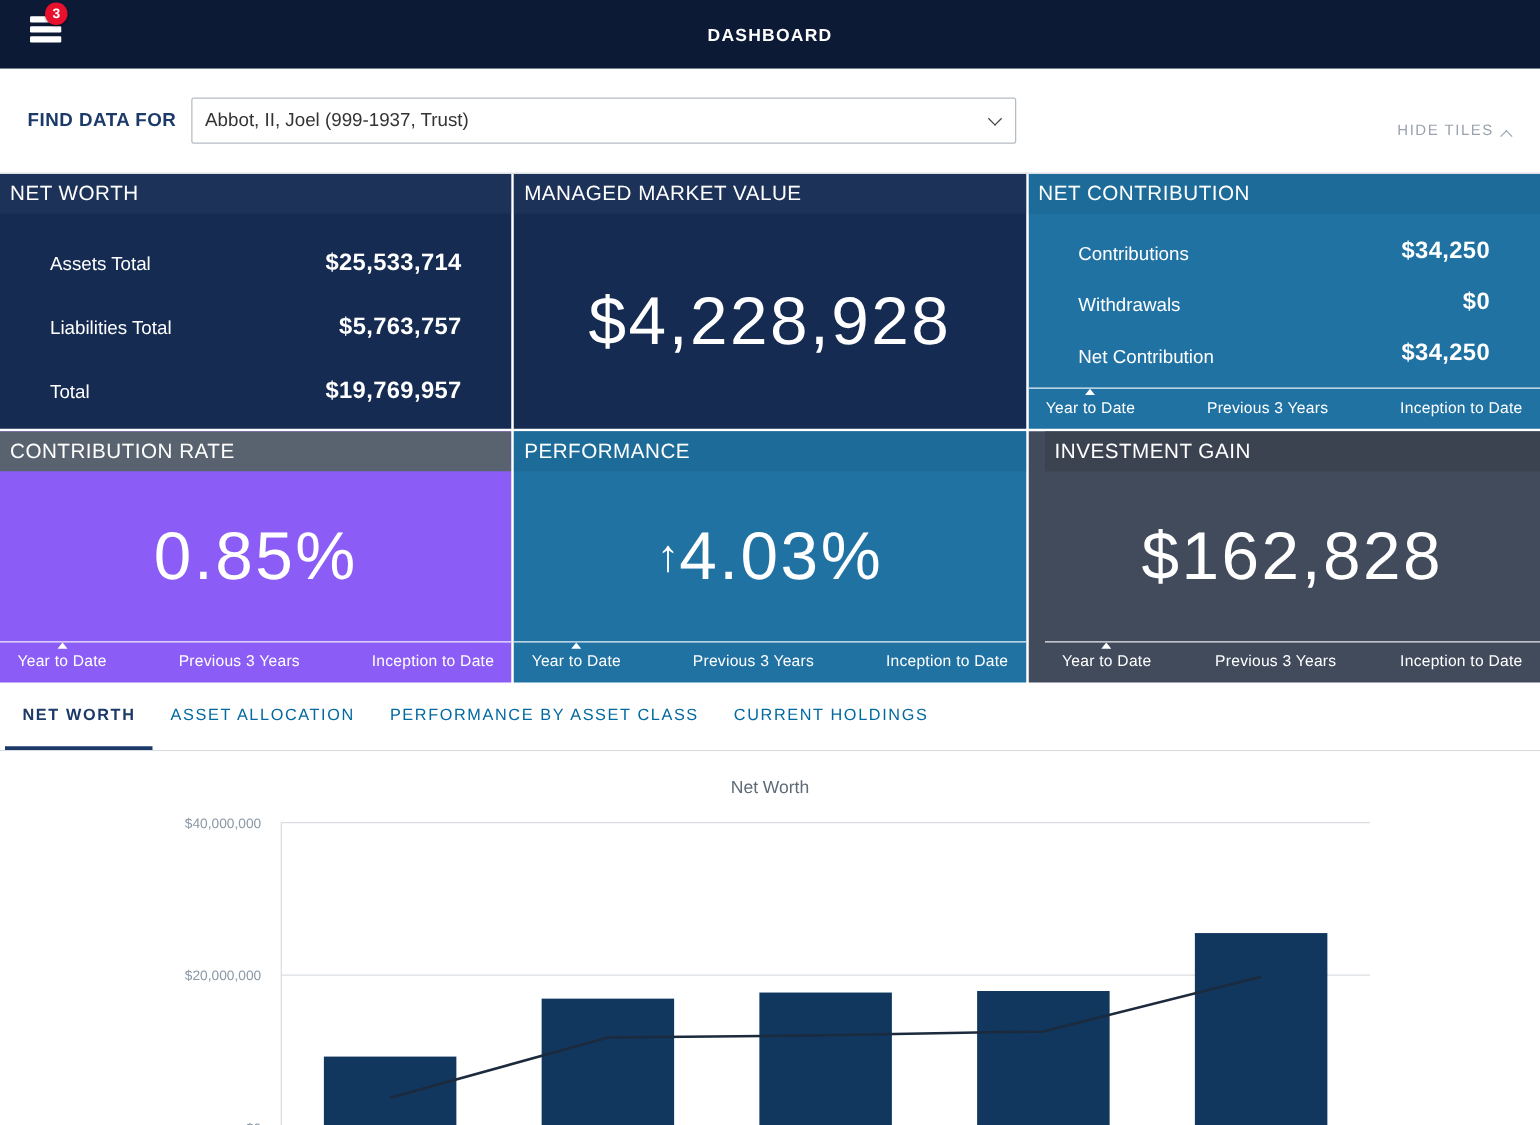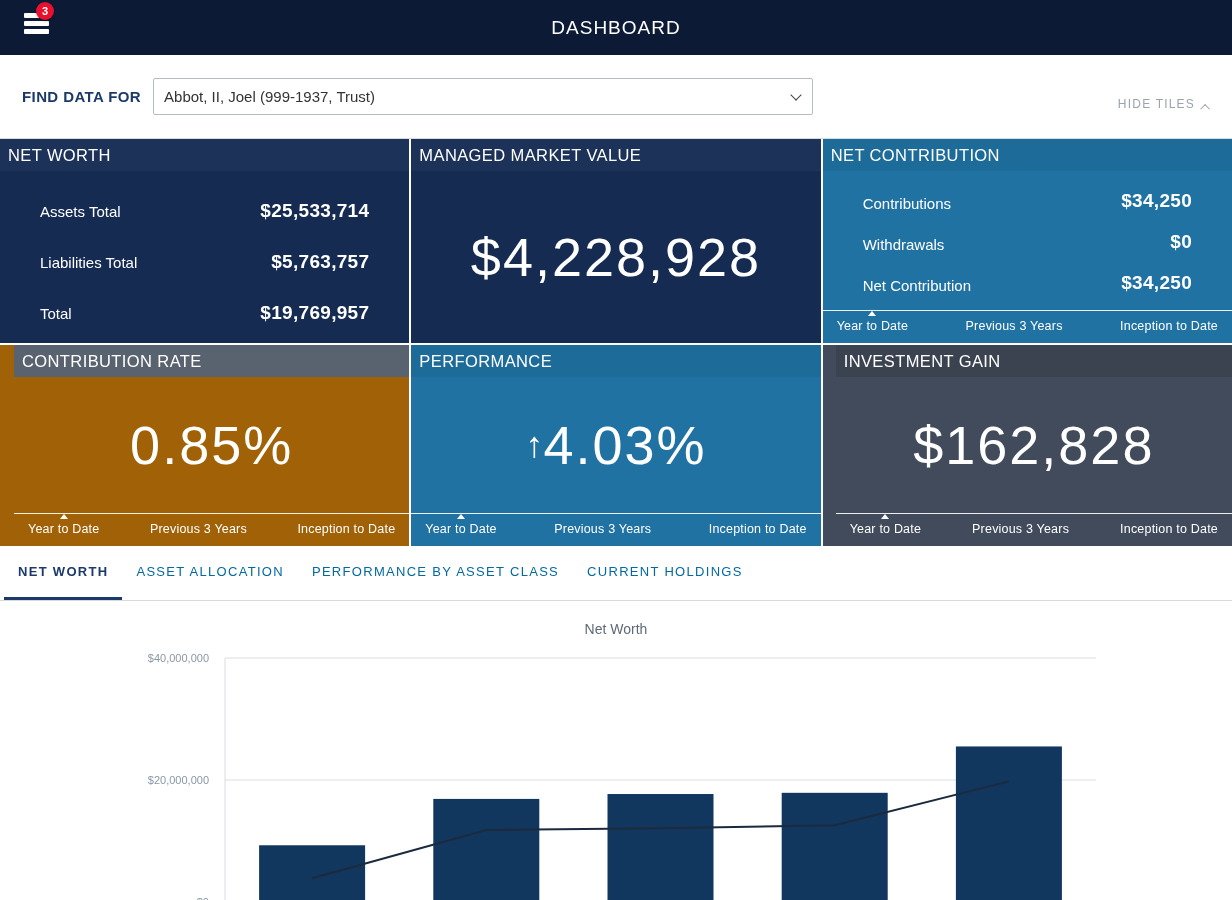--- a/index.html
+++ b/index.html
@@ -2,21 +2,21 @@
 <html><head>
 <meta charset="utf-8">
 <style>
   * { margin:0; padding:0; box-sizing:border-box; }
   body { background:#fff; font-family:"Liberation Sans", sans-serif; }
   .app { width:1232px; height:900px; overflow:hidden; background:#fff; position:relative; }
 
   
   .topbar { height:55px; background:#0c1a36; position:relative;
             display:flex; align-items:center; justify-content:center; }
-  .topbar h1 { color:#fff; font-size:19px; font-weight:400; letter-spacing:1px; }
+  .topbar h1 { color:#fff; font-size:14px; font-weight:700; letter-spacing:1px; }
   .hamburger { position:absolute; left:24px; top:13px; background:none; border:none; cursor:pointer; padding:0; }
   .hamburger .bar { display:block; width:25px; height:4.5px; background:#fff; margin:0 0 3.5px 0; border-radius:1px; }
   .menu-badge { position:absolute; left:36px; top:2px; width:18px; height:18px; border-radius:50%;
                 background:#e8112d; color:#fff; font-size:11px; font-weight:700;
                 display:flex; align-items:center; justify-content:center; box-shadow:0 1px 2px rgba(0,0,0,.4); }
 
   
   .finder { height:84px; display:flex; align-items:center; padding:0 22px;
             background:#fff; border-bottom:1px solid #d9dce0; position:relative; }
   .finder-label { color:#1c3a69; font-size:15px; font-weight:700; letter-spacing:.4px; margin-right:12px; white-space:nowrap; }
@@ -32,21 +32,21 @@
   .chev-up { width:7px; height:7px; border-left:1.5px solid #9aa3ad; border-top:1.5px solid #9aa3ad;
              transform:rotate(45deg) translateY(2px); display:inline-block; }
 
   
   .tiles { display:grid; grid-template-columns:1fr 1fr 1fr; grid-template-rows:204px 201px;
            gap:2px; background:#fff; }
   .tile { color:#fff; display:flex; flex-direction:column; overflow:hidden; }
   .tile-header { padding:7px 10px 6px 8px; font-size:16.5px; letter-spacing:.4px; font-weight:400; }
   .t-navy   { background:#152b52; } .t-navy   .tile-header { background:#1d3258; }
   .t-blue   { background:#2072a3; } .t-blue   .tile-header { background:#1d6b99; }
-  .t-gray   { background:#a16207;padding-left:14px; } .t-gray   .tile-header { background:#59636f; }
+  .t-gray   { background:#8b5cf6; } .t-gray   .tile-header { background:#59636f; }
   .t-slate  { background:#414b5c;padding-left:13px; } .t-slate  .tile-header { background:#3b4250; }
 
   .kv { display:flex; justify-content:space-between; align-items:baseline; padding:0 40px; }
   .kv .k { font-size:15px; font-weight:400; }
   .kv .v { font-size:19px; font-weight:600; letter-spacing:.3px; }
   .tile-networth .kv { margin-top:29px; }
   .tile-networth .kv:first-of-type { margin-top:21px; }
   .tile-netcontrib .kv { margin-top:19px;align-items:flex-end; }
   .tile-netcontrib .kv:first-of-type { margin-top:13px; }
 

